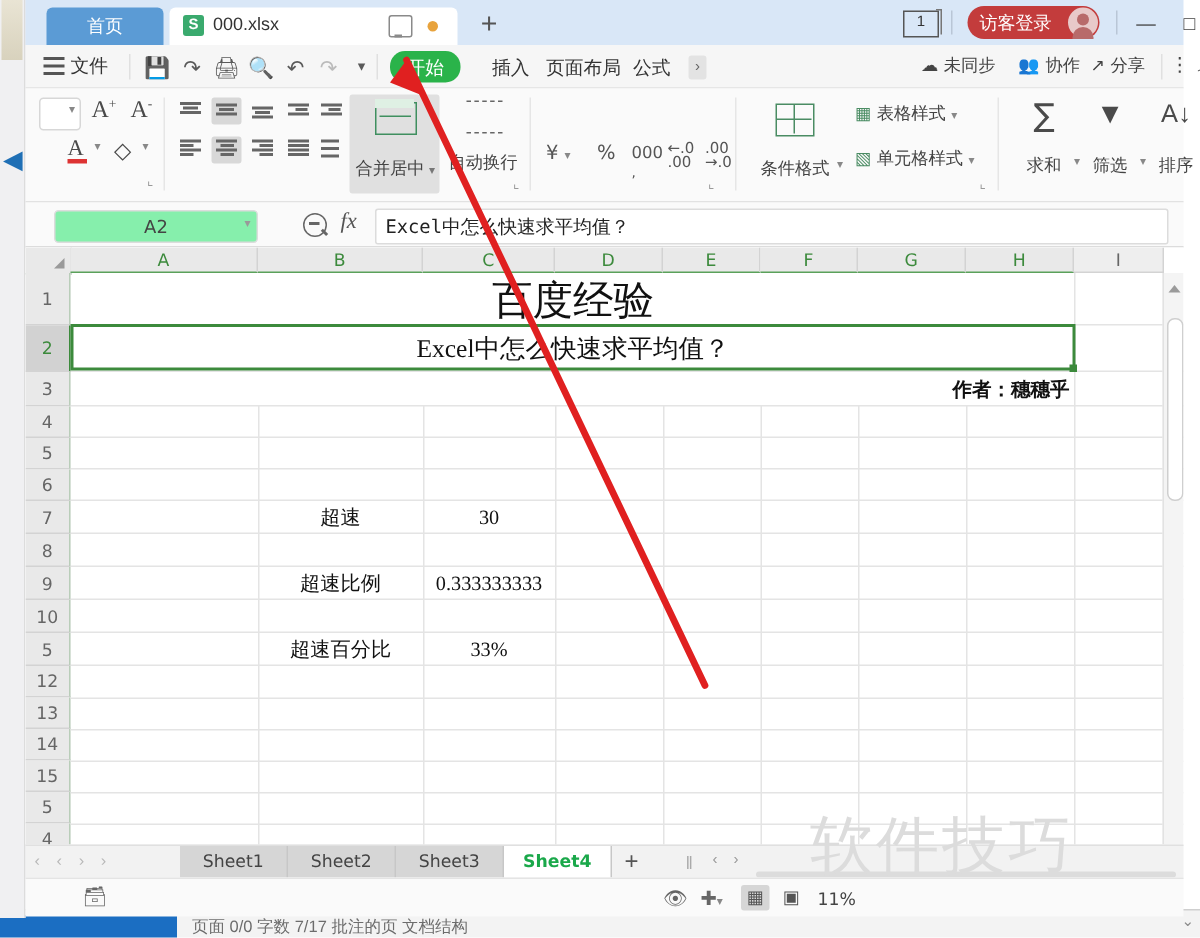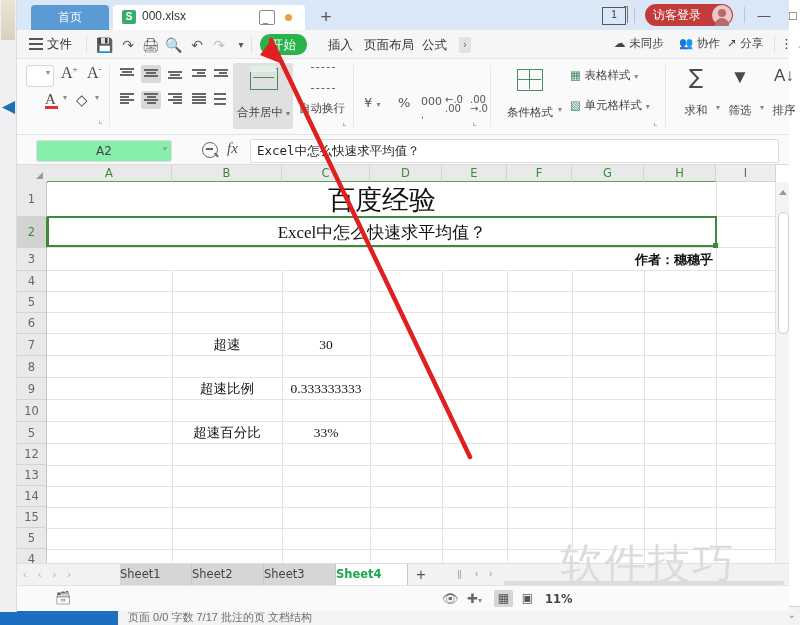--- a/index.html
+++ b/index.html
@@ -252,45 +252,45 @@
   .vscroll .thumb{position:absolute;left:2px;top:30px;width:9px;height:120px;background:#ffffff;border:1px solid #cfcfcf;border-radius:5px;}
   .vscroll .up{position:absolute;left:3px;top:8px;border-left:4px solid transparent;border-right:4px solid transparent;border-bottom:5px solid #9a9a9a;}
 
   
   .sheetbar{
     position:absolute;left:17px;top:563px;width:772px;height:22px;background:#f2f2f2;
     border-top:1px solid #e0e0e0;box-sizing:border-box;
   }
   .nav-arrows{position:absolute;left:6px;top:4px;font-size:11px;color:#b8b8b8;letter-spacing:4px;}
   .stab{
-    position:absolute;top:0;height:21px;line-height:21px;text-align:left;
+    position:absolute;top:0;height:21px;line-height:21px;text-align:center;
     font-size:11.5px;color:#444;background:#d6d6d6;border-right:1px solid #c7c7c7;
     box-sizing:border-box;font-family:"DejaVu Sans",sans-serif;
   }
   .stab.active{background:#fff;color:#1aa84a;font-weight:bold;}
   .stab-plus{position:absolute;top:1px;width:22px;height:20px;font-size:16px;line-height:19px;text-align:center;color:#555;}
   .sb-right{position:absolute;top:4px;font-size:10px;color:#9a9a9a;}
   .sb-hscroll{position:absolute;left:487px;top:17px;width:280px;height:4px;background:#dcdcdc;border-radius:2px;}
 
   
   .statusbar{
     position:absolute;left:17px;top:585px;width:772px;height:26px;background:#fafafa;
     border-top:1px solid #e4e4e4;box-sizing:border-box;
   }
   .sb-icon{position:absolute;left:38px;top:4px;width:18px;height:16px;color:#666;font-size:13px;}
   .sb-stats{position:absolute;left:70px;top:6px;font-size:11.5px;color:#444;font-family:"DejaVu Sans",sans-serif;}
   .sb-eye{position:absolute;left:425px;top:5px;font-size:13px;color:#666;}
   .sb-move{position:absolute;left:450px;top:5px;font-size:13px;color:#666;}
   .sb-view{position:absolute;top:4px;width:19px;height:17px;text-align:center;line-height:17px;font-size:12px;color:#555;}
   .sb-view.sel{background:#d6d6d6;border-radius:2px;}
-  .sb-zoomtxt{position:absolute;left:528px;top:6px;font-size:11.5px;color:#444;font-family:"DejaVu Sans",sans-serif;font-weight:bold;}
+  .sb-zoomtxt{position:absolute;left:528px;top:6px;font-size:11.5px;color:#444;font-family:"DejaVu Sans",sans-serif;}
 
   
   .watermark{
-    position:absolute;left:560px;top:536px;font-size:42px;color:#dcdcdc;
+    position:absolute;left:540px;top:536px;font-size:42px;color:#dcdcdc;
     font-family:"DejaVu Sans",sans-serif;letter-spacing:2px;
     pointer-events:none;white-space:nowrap;z-index:40;
   }
   
   .annot{position:absolute;left:0;top:0;width:800px;height:625px;pointer-events:none;z-index:50;}
 </style>
 </head>
 <body>
 
 <div id="behind-window">

